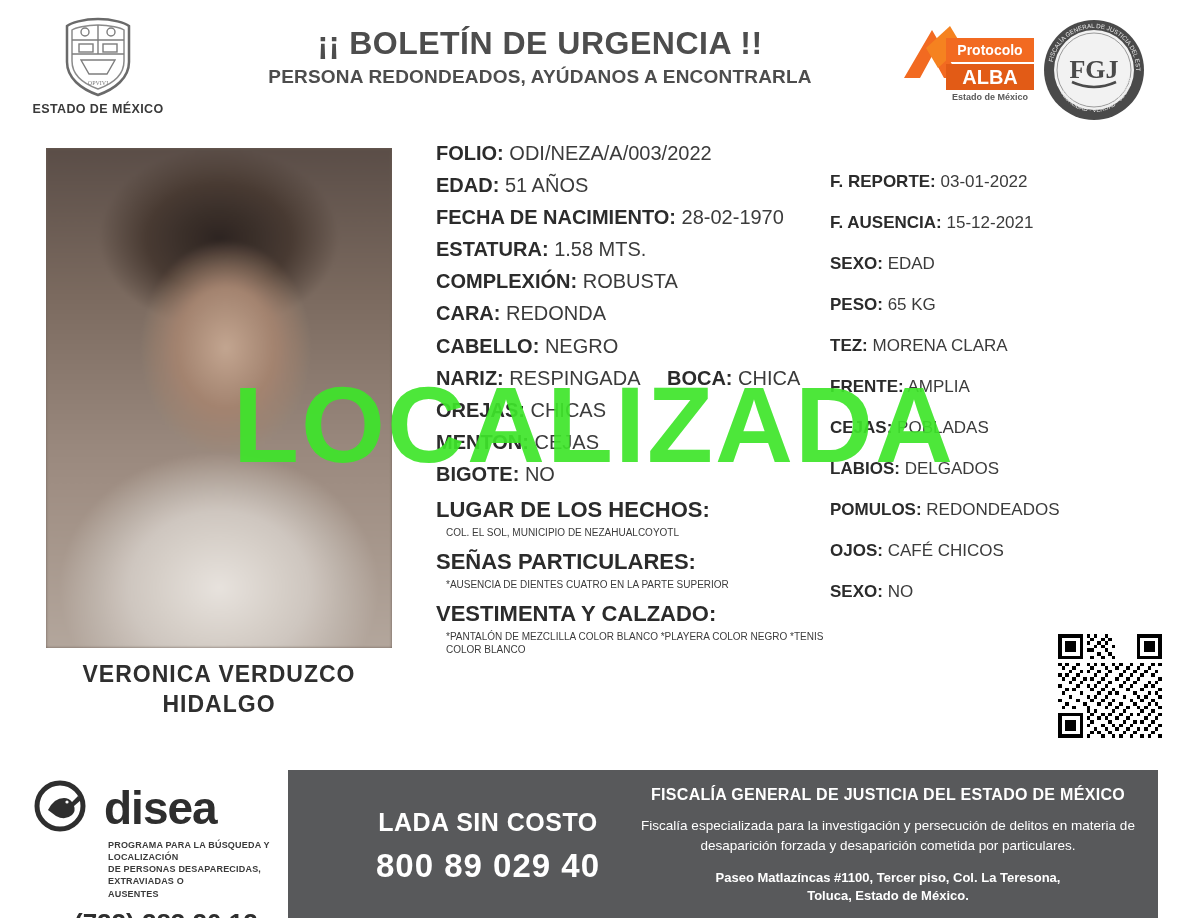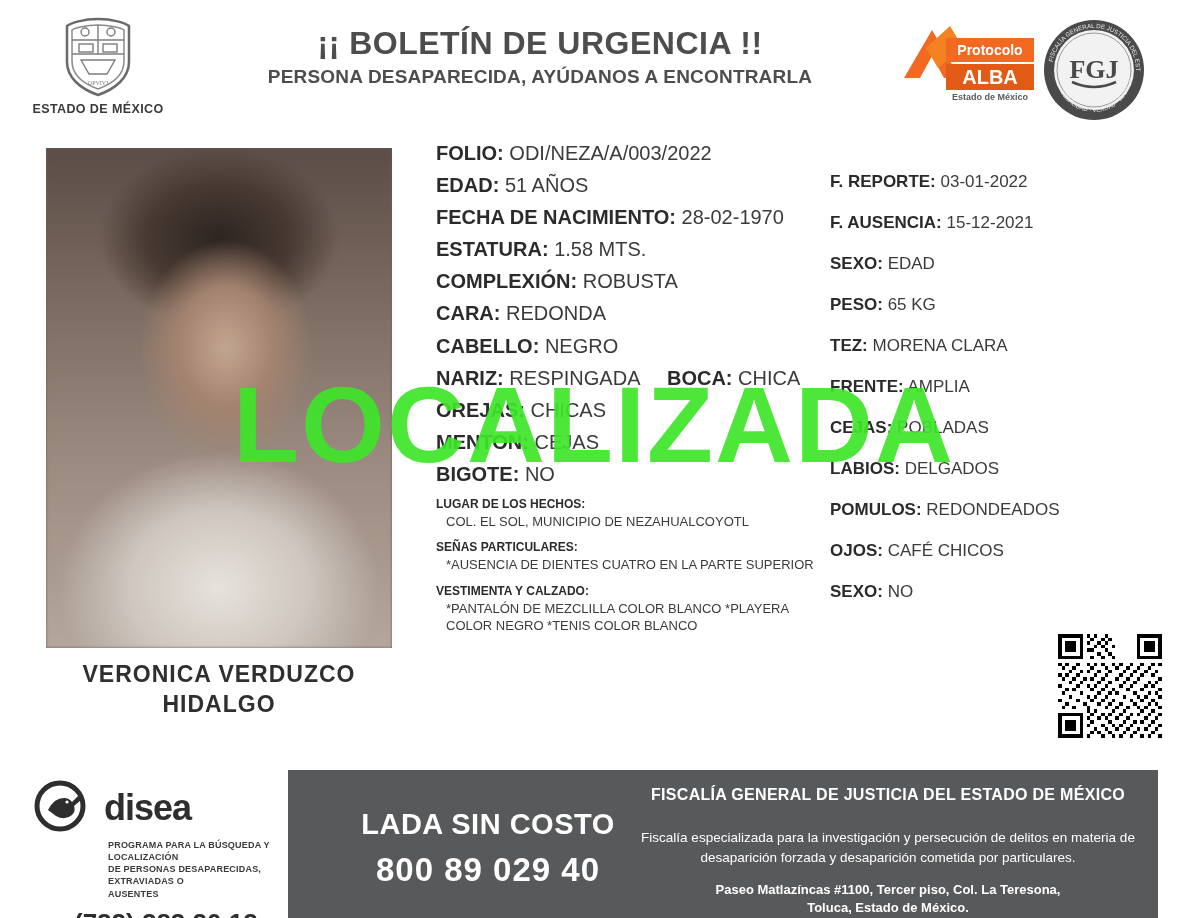--- a/index.html
+++ b/index.html
@@ -145,27 +145,27 @@
   }
   .row-two .k2 { margin-left: 22px; }
 
   .block {
     margin-top: 10px;
     margin-bottom: 4px;
   }
   .block .k {
     display: block;
     font-weight: bold;
-    font-size: 12px;
+    font-size: 22px;
     color: #2b2b2b;
     margin-bottom: 3px;
   }
   .block .v {
     display: block;
-    font-size: 13px;
+    font-size: 10px;
     color: #3b3b3b;
     padding-left: 10px;
     line-height: 1.3;
     white-space: normal;
   }
 
   
   .rrow {
     margin-bottom: 21px;
     font-size: 17px;
@@ -208,21 +208,21 @@
     width: 1188px;
     height: 148px;
   }
   .odisea {
     position: absolute;
     left: 34px;
     top: 10px;
     width: 250px;
   }
   .odisea-word {
-    font-size: 36px;
+    font-size: 46px;
     font-weight: bold;
     letter-spacing: -1px;
     color: #2e2e2e;
     line-height: 1;
     padding-left: 8px;
   }
   .odisea-sub {
     font-size: 9px;
     font-weight: bold;
     color: #3a3a3a;
@@ -248,21 +248,21 @@
     color: #ffffff;
   }
   .lada {
     position: absolute;
     left: 40px;
     top: 38px;
     width: 320px;
     text-align: center;
   }
   .lada-label {
-    font-size: 29px;
+    font-size: 25px;
     font-weight: bold;
     letter-spacing: .5px;
   }
   .lada-number {
     font-size: 33px;
     font-weight: bold;
     letter-spacing: 1px;
     margin-top: 10px;
   }
   .fgj-text {
@@ -273,21 +273,21 @@
     text-align: center;
   }
   .fgj-title {
     font-size: 16px;
     font-weight: bold;
     letter-spacing: .3px;
   }
   .fgj-desc {
     font-size: 13.5px;
     line-height: 1.45;
-    margin-top: 24px;
+    margin-top: 12px;
   }
   .fgj-addr {
     font-size: 13px;
     font-weight: bold;
     line-height: 1.4;
     margin-top: 14px;
   }
 </style>
 </head>
 <body>
@@ -312,21 +312,21 @@
             <path d="M22 44 L56 44 L48 58 L30 58 Z"></path>
           </g>
           <text x="39" y="69" font-size="6" fill="#7d7d7d" text-anchor="middle" font-family="Liberation Serif, serif">OPVIVI</text>
         </svg>
       </div>
       <div class="edomex-label">ESTADO DE MÉXICO</div>
     </div>
 
     <div class="title-block">
       <div class="title-main">¡¡ BOLETÍN DE URGENCIA !!</div>
-      <div class="title-sub">PERSONA DESAPARECIDA, AYÚDANOS A ENCONTRARLA</div>
+      <div class="title-sub">PERSONA REDONDEADOS, AYÚDANOS A ENCONTRARLA</div>
     </div>
 
     <div class="protocolo-logo">
       <svg width="140" height="92" viewBox="0 0 140 92" aria-hidden="true">
         <path d="M6 58 L34 10 L62 58 L46 58 L34 36 L22 58 Z" fill="#f26a21"></path>
         <path d="M28 28 L52 6 L64 26 L40 48 Z" fill="#f58220"></path>
         <rect x="48" y="18" width="88" height="24" fill="#f26a21"></rect>
         <rect x="48" y="44" width="88" height="26" fill="#e25b16"></rect>
         <text x="92" y="35" font-size="14" fill="#ffffff" text-anchor="middle" font-family="Liberation Sans, sans-serif" font-weight="bold">Protocolo</text>
         <text x="92" y="64" font-size="20" fill="#ffffff" text-anchor="middle" font-family="Liberation Sans, sans-serif" font-weight="bold">ALBA</text>

